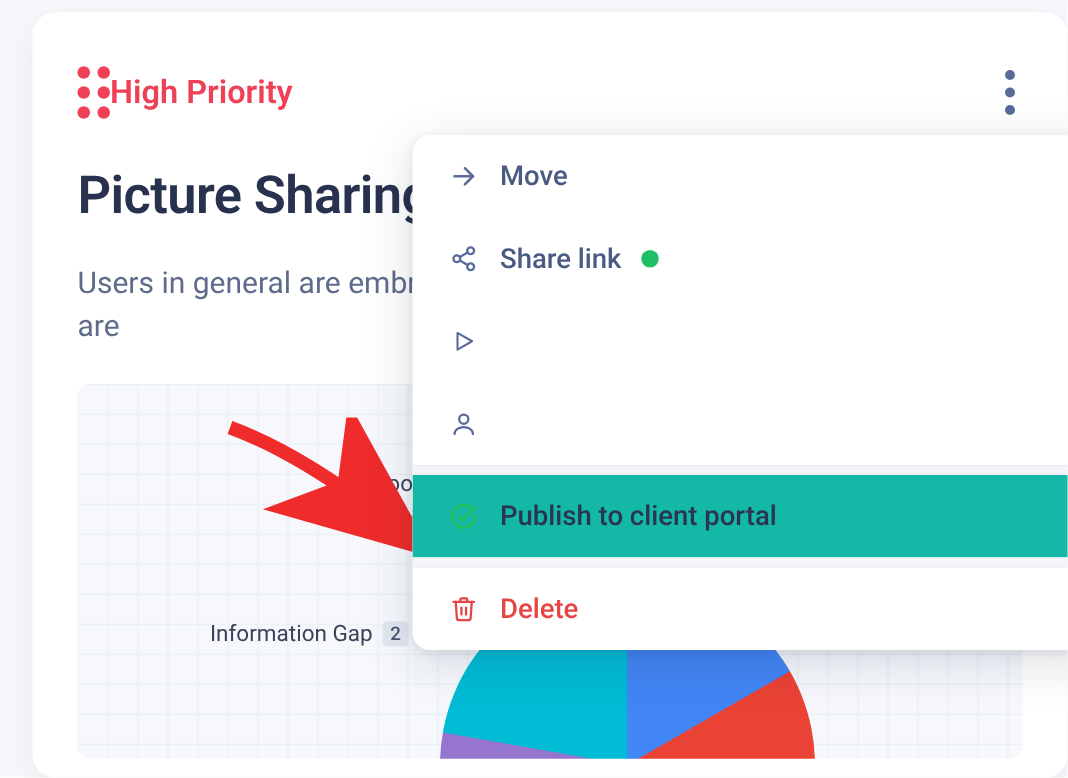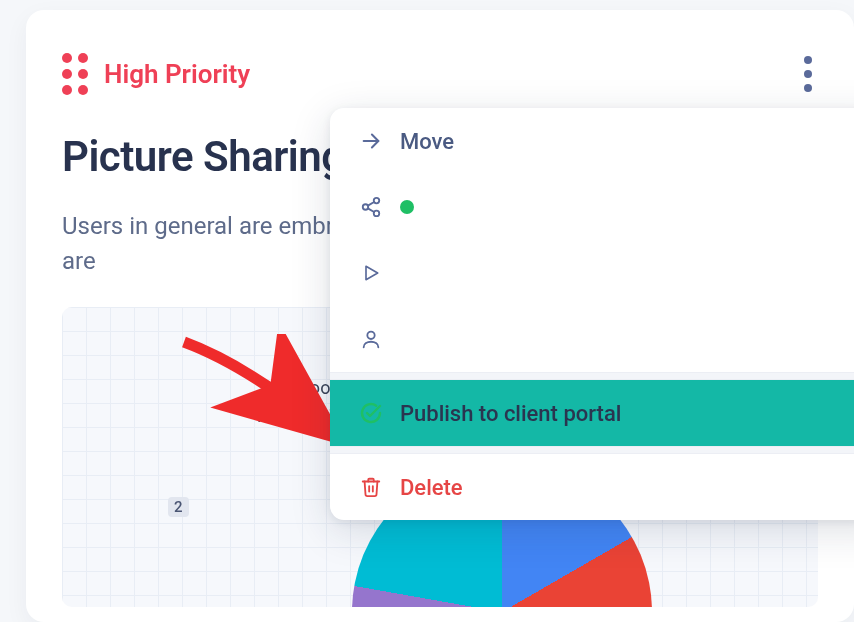--- a/index.html
+++ b/index.html
@@ -25,21 +25,21 @@
   }
   .header-row {
     display: flex;
     align-items: center;
     justify-content: space-between;
     margin-bottom: 34px;
   }
   .priority-wrap {
     display: flex;
     align-items: center;
-    gap: 16px;
+    gap: 0;
   }
   .dots-grid {
     display: grid;
     grid-template-columns: repeat(2,10px);
     grid-auto-rows: 10px;
     gap: 6px 6px;
   }
   .dots-grid span {
     width: 10px; height: 10px; border-radius: 50%;
     background: #ef4056;
@@ -212,20 +212,21 @@
   <div class="chart-area">
     <div class="chart-label" style="left:238px; top:70px;">
       <span>Too much e</span>
     </div>
     <div class="chart-label" style="left:195px; top:98px;">
       <span>PP: tracking</span>
       <span class="count-badge">2</span>
     </div>
     <div class="line-conn" style="left:318px; top:110px; width:18px;"></div>
     <div class="chart-label" style="left:106px; top:190px;">
+      <span>Information Gap</span>
       <span class="count-badge">2</span>
     </div>
     <div class="line-conn" style="left:268px; top:201px; width:40px; transform: rotate(20deg);"></div>
     <div class="pie"></div>
   </div>
 
 </div>
 
 <svg class="arrow" viewBox="0 0 170 110">
   <defs>
@@ -251,20 +252,21 @@
   <div class="menu-item">
     <span class="icon-slot">
       <svg width="22" height="22" viewBox="0 0 24 24" fill="none" stroke="#5a6a9a" stroke-width="2" stroke-linecap="round" stroke-linejoin="round">
           <circle cx="18" cy="5" r="3"></circle>
           <circle cx="6" cy="12" r="3"></circle>
           <circle cx="18" cy="19" r="3"></circle>
           <line x1="8.6" y1="10.5" x2="15.4" y2="6.5"></line>
           <line x1="8.6" y1="13.5" x2="15.4" y2="17.5"></line>
         </svg>
     </span>
+    <span>Share link</span>
     <span class="status-dot"></span>
   </div>
 
   <div class="menu-item">
     <span class="icon-slot">
       <svg width="20" height="20" viewBox="0 0 24 24" fill="none" stroke="#5a6a9a" stroke-width="2" stroke-linejoin="round">
           <polygon points="6 4 20 12 6 20 6 4"></polygon>
         </svg>
     </span>
   </div>

